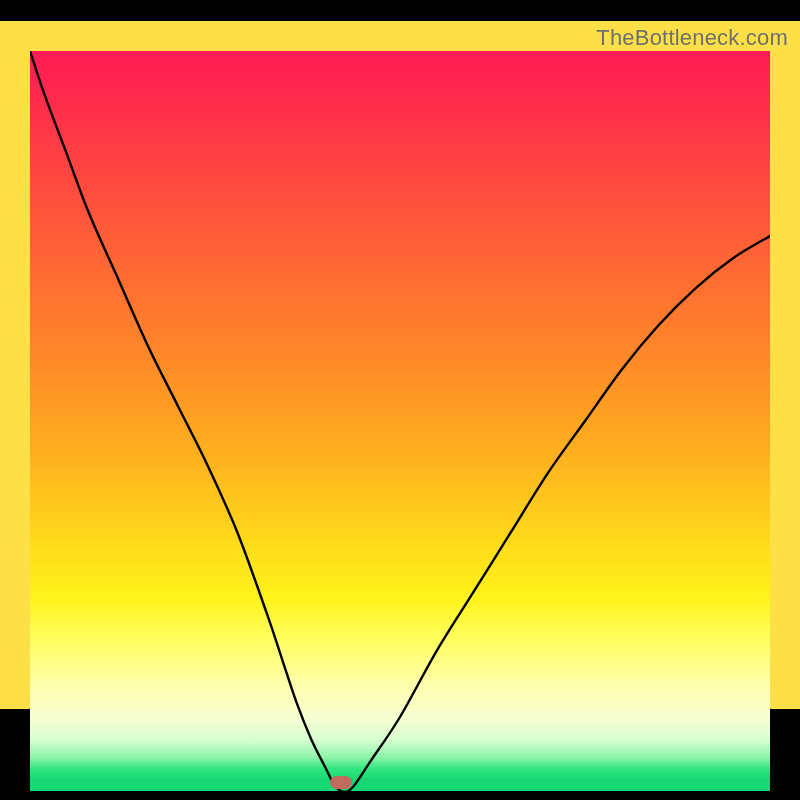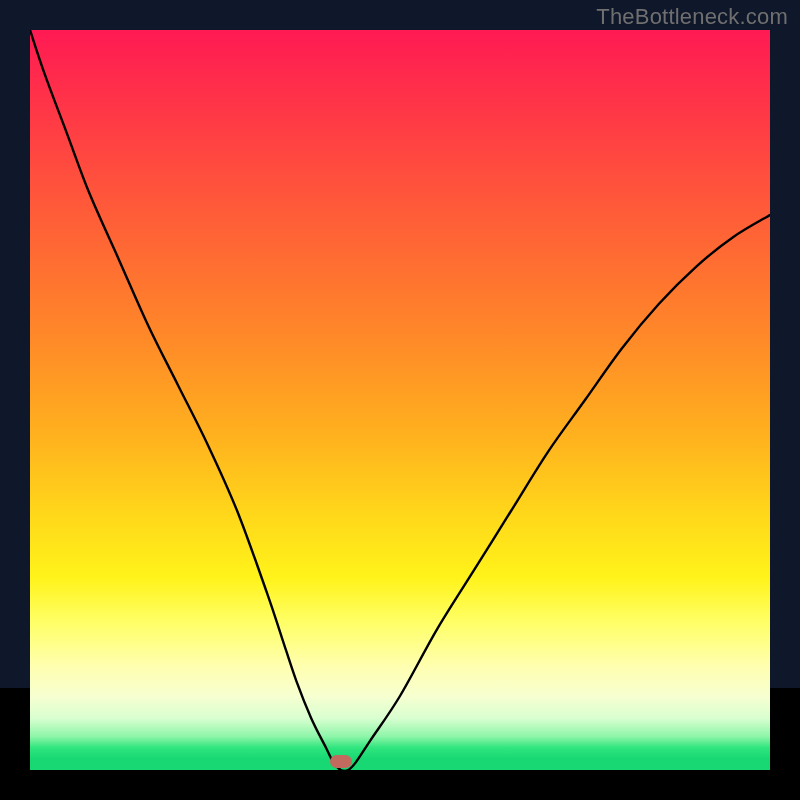--- a/index.html
+++ b/index.html
@@ -8,21 +8,22 @@
     width: 800px;
     height: 800px;
     overflow: hidden;
     background: #000;
     font-family: Arial, Helvetica, sans-serif;
   }
   .frame {
     position: relative;
     width: 800px;
     height: 688px;
-    background: #0f172a;
+    background: #fde047;
+    margin-top: 21px;
   }
   .plot {
     position: absolute;
     left: 30px;
     top: 30px;
     width: 740px;
     height: 740px;
     
     background: linear-gradient(
       to bottom,

